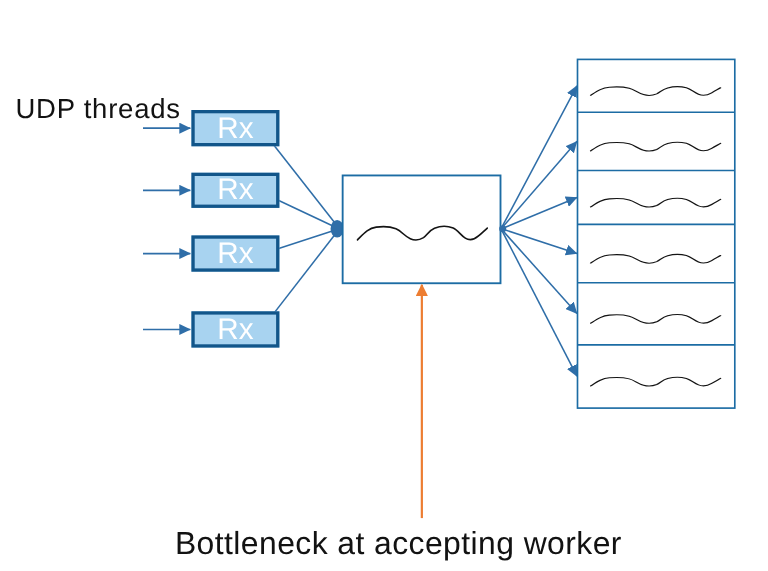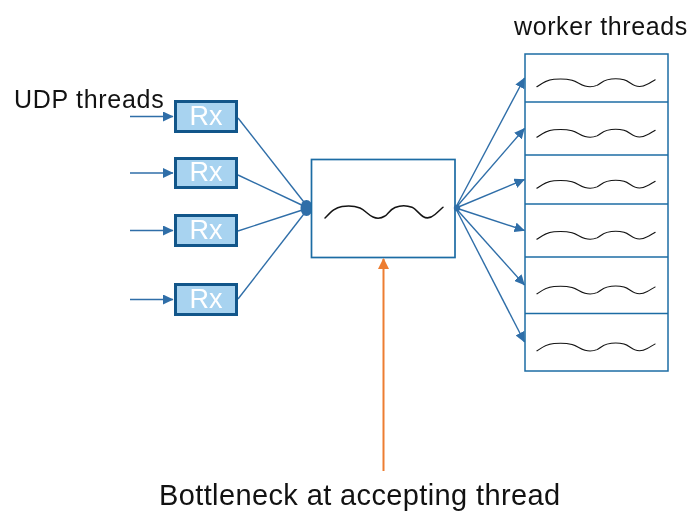--- a/index.html
+++ b/index.html
@@ -40,21 +40,21 @@
   }
   .label-bottleneck {
     left: 159px;
     top: 481px;
     font-size: 29px;
     letter-spacing: 0.38px;
   }
   .rxbox {
     position: absolute;
     left: 174px;
-    width: 64px;
+    width: 80px;
     height: 33px;
     box-sizing: border-box;
     background: #a8d3f0;
     border: 3px solid #12568a;
     display: flex;
     align-items: center;
     justify-content: center;
   }
   .rxbox span {
     color: #ffffff;
@@ -138,16 +138,15 @@
       <span>Rx</span>
     </div>
   <div class="rxbox rx3">
       <span>Rx</span>
     </div>
   <div class="rxbox rx4">
       <span>Rx</span>
     </div>
 
   <div class="label label-udp">UDP threads</div>
-  <div class="label label-worker">worker threads</div>
-  <div class="label label-bottleneck">Bottleneck at accepting thread</div>
+  <div class="label label-bottleneck">Bottleneck at accepting worker</div>
 
 </div>
 
 </body></html>

